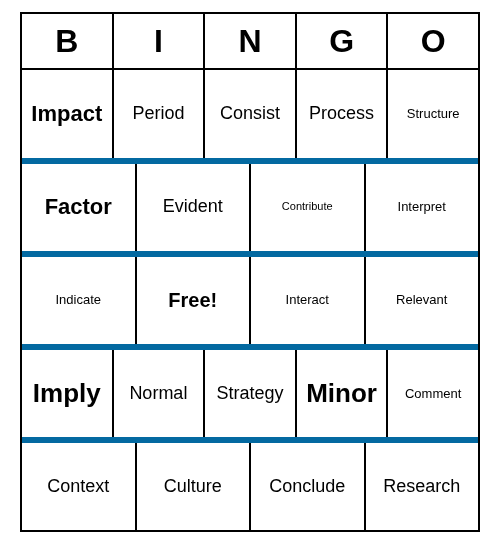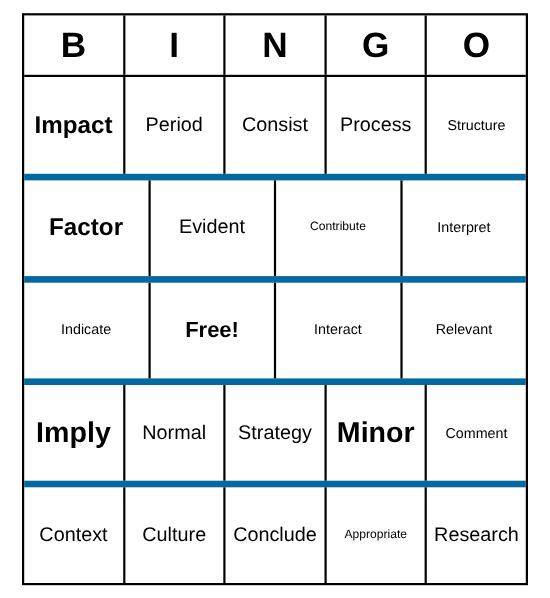--- a/index.html
+++ b/index.html
@@ -171,21 +171,18 @@
       <div class="bingo-row">
         <div class="bingo-cell size-md">
           <span>Context</span>
         </div>
         <div class="bingo-cell size-md">
           <span>Culture</span>
         </div>
         <div class="bingo-cell size-md">
           <span>Conclude</span>
         </div>
-        <div class="bingo-cell size-xs">
-          <span>Appropriate</span>
-        </div>
         <div class="bingo-cell size-md">
           <span>Research</span>
         </div>
       </div>
     </div>
 </div>
 
 </body></html>

